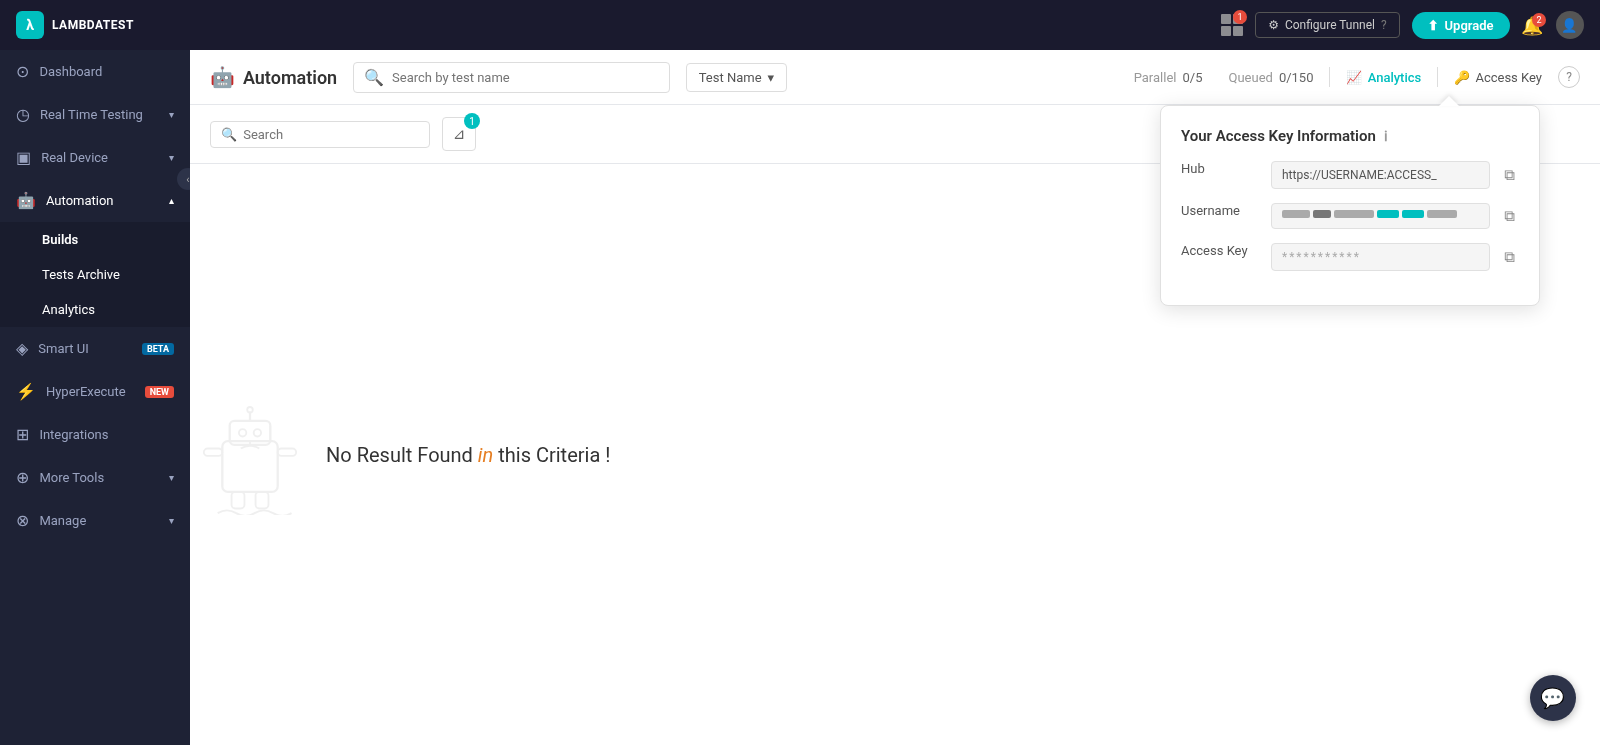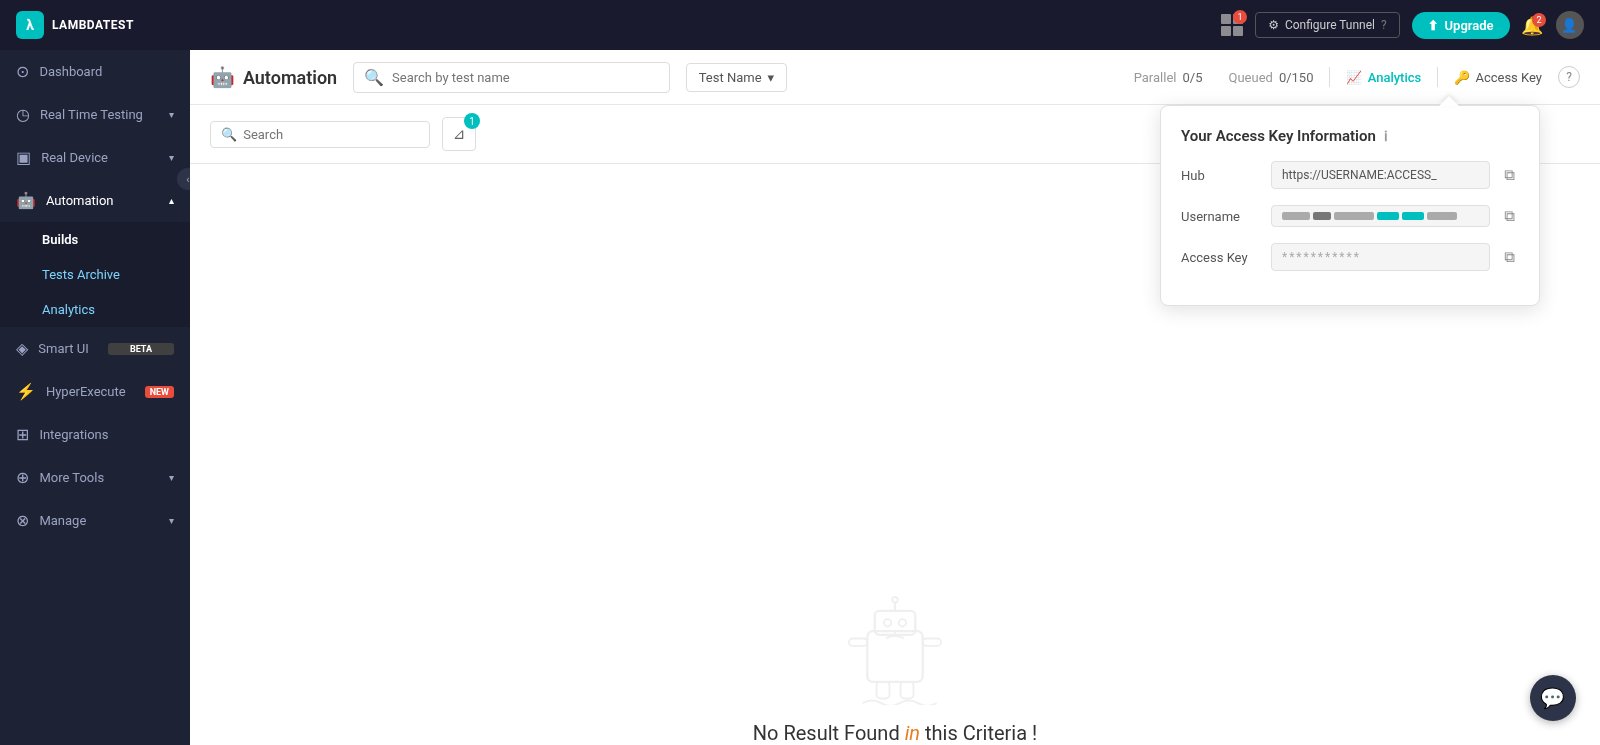--- a/index.html
+++ b/index.html
@@ -166,30 +166,30 @@
     .sidebar-item.active { color: white; }
     .sidebar-item.active > .sidebar-icon { color: #00bfbf; }
     .sidebar-icon { font-size: 16px; flex-shrink: 0; }
     .sidebar-item-label { flex: 1; }
     .chevron { font-size: 10px; }
     .sidebar-submenu {
       background: rgba(0,0,0,0.15);
     }
     .sidebar-subitem {
       padding: 10px 16px 10px 42px;
-      color: #7dd3fc;
+      color: #ffffff;
       font-size: 13px;
       cursor: pointer;
     }
     .sidebar-subitem.active { color: white; font-weight: 600; }
     .beta-badge {
-      background: #404040;
+      background: #0369a1;
       color: white;
       font-size: 9px;
-      padding: 1px 22px;
+      padding: 1px 5px;
       border-radius: 3px;
       font-weight: 700;
       margin-left: 4px;
     }
     .new-badge {
       background: #e74c3c;
       color: white;
       font-size: 9px;
       padding: 1px 5px;
       border-radius: 3px;
@@ -354,22 +354,22 @@
       display: flex;
       align-items: center;
       justify-content: center;
     }
 
     
     .main-content {
       flex: 1;
       display: flex;
       align-items: center;
-      justify-content: flex-end;
-      flex-direction: column;
+      justify-content: flex-start;
+      flex-direction: row;
       gap: 16px;
       background: white;
       position: relative;
     }
     .no-result-illustration {
       opacity: 0.3;
     }
     .no-result-text {
       font-size: 20px;
       color: #333;
@@ -401,21 +401,20 @@
       color: #333;
       margin-bottom: 16px;
     }
     .popover-title .info-icon {
       color: #999;
       font-size: 14px;
       cursor: pointer;
     }
     .popover-row {
       display: flex;
-      align-items: center;
       margin-bottom: 14px;
       gap: 10px;
     }
     .popover-row-label {
       width: 80px;
       font-size: 13px;
       color: #555;
       flex-shrink: 0;
     }
     .popover-row-value {

